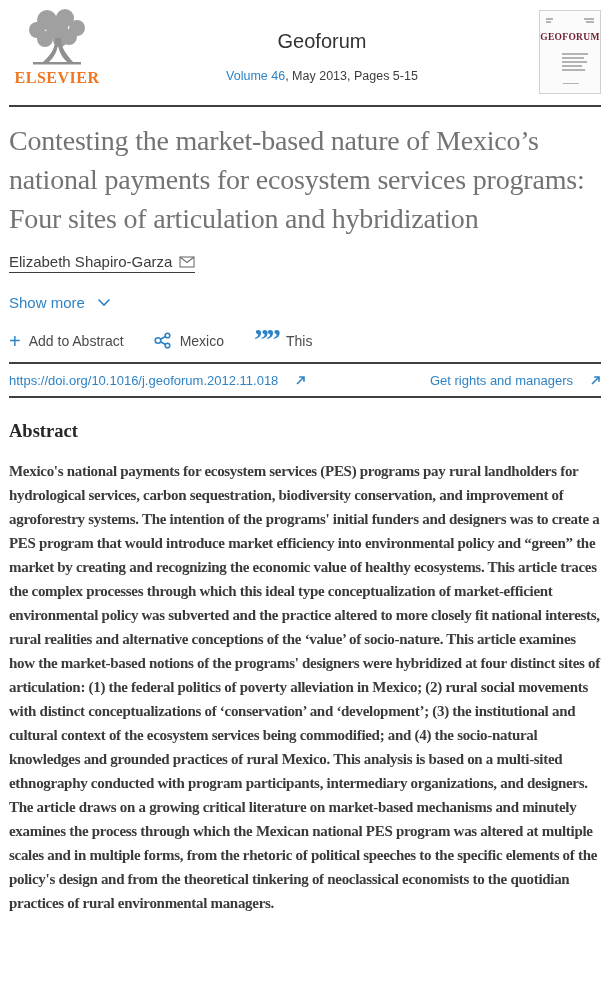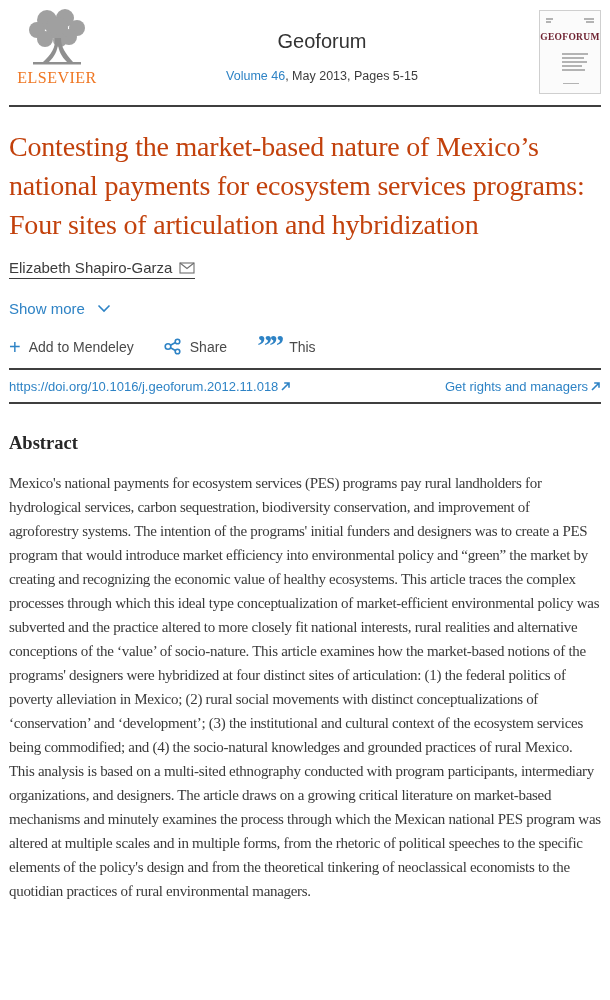--- a/index.html
+++ b/index.html
@@ -11,57 +11,57 @@
   }
   *{margin:0;padding:0;box-sizing:border-box;}
   html,body{background:#ffffff;}
   body{font-family:"Liberation Sans",sans-serif;color:var(--text-dark);}
   .page{width:610px;height:1000px;overflow:hidden;background:#fff;padding:0 9px;}
 
   
   .header{display:flex;align-items:flex-start;padding-top:6px;height:99px;position:relative;}
   .logo-block{width:96px;text-align:center;cursor:pointer;}
   .logo-tree{display:block;margin:0 auto;}
-  .logo-word{font-family:"Liberation Serif",serif;font-weight:normal;color:var(--elsevier-orange);
+  .logo-word{font-family:"Liberation Serif",serif;font-weight:bold;color:var(--elsevier-orange);
              font-size:16px;letter-spacing:.5px;margin-top:1px;}
   .journal-block{flex:1;text-align:center;padding-top:24px;}
   .journal-title{font-size:20px;color:#333;font-weight:400;}
   .journal-issue{font-size:12.5px;margin-top:16px;color:#3c3c3c;}
   .journal-issue a,.link{color:var(--link-blue);text-decoration:none;cursor:pointer;}
   .cover{width:62px;height:84px;border:1px solid #cfcfcf;background:#fbfbfb;margin-top:4px;
          position:relative;cursor:pointer;flex:0 0 auto;}
   .cover .bar{position:absolute;background:#b3b3b3;height:1.5px;}
   .cover-title{position:absolute;top:21px;left:0;right:0;text-align:center;
                font-family:"Liberation Serif",serif;font-weight:bold;font-size:9.5px;
                color:var(--cover-maroon);letter-spacing:.3px;}
   .rule{border:none;border-top:2px solid var(--rule-dark);margin-top:6px;}
 
   
-  .article-title{font-family:"Liberation Serif",serif;font-weight:400;color:#c2410c;
-                 font-size:28px;line-height:39px;margin-top:20px;letter-spacing:-.2px;}
+  .article-title{font-family:"Liberation Serif",serif;font-weight:400;color:#737373;
+                 font-size:28px;line-height:39px;margin-top:14px;letter-spacing:-.2px;}
   .author-row{margin-top:15px;}
   .author-link{display:inline-flex;align-items:center;gap:7px;font-size:15px;color:#3c3c3c;
                border-bottom:1.5px solid #3c3c3c;padding-bottom:2px;cursor:pointer;}
   .show-more{display:inline-flex;align-items:center;gap:12px;margin-top:21px;
              color:var(--link-blue);font-size:15px;cursor:pointer;}
   .actions{display:flex;align-items:center;gap:30px;margin-top:20px;}
   .action{display:inline-flex;align-items:center;gap:8px;font-size:14px;color:#4a4a4a;cursor:pointer;}
   .plus-glyph{color:var(--link-blue);font-size:20px;font-weight:400;line-height:14px;}
   .cite-glyph{color:var(--link-blue);font-family:"Liberation Serif",serif;font-weight:bold;
               font-size:30px;line-height:10px;height:14px;display:inline-block;letter-spacing:-3px;}
   .icon-blue{stroke:var(--link-blue);fill:none;stroke-width:1.6;}
   .icon-gray{stroke:#6f6f6f;fill:none;stroke-width:1.1;}
   .rule2{border:none;border-top:2px solid var(--rule-dark);margin-top:13px;}
   .doi-row{display:flex;justify-content:space-between;align-items:center;padding:9px 0 8px 0;}
-  .doi-row .lnk{display:inline-flex;align-items:center;gap:2px;font-size:13px;color:var(--link-blue);cursor:pointer;}
+  .doi-row .lnk{display:inline-flex;align-items:center;gap:17px;font-size:13px;color:var(--link-blue);cursor:pointer;}
 
   
   .abstract-heading{font-family:"Liberation Serif",serif;font-weight:bold;font-size:18.5px;
-                    color:#272727;margin-top:29px;}
-  .abstract-body{font-family:"Liberation Serif",serif;font-weight:normal;font-size:15px;
+                    color:#272727;margin-top:23px;}
+  .abstract-body{font-family:"Liberation Serif",serif;font-weight:bold;font-size:15px;
                  line-height:24px;color:var(--text-dark);margin-top:17px;letter-spacing:-.3px;
                  max-width:592px;}
 </style>
 </head>
 <body>
 
 <div class="page">
 
   
   <div class="header">
@@ -122,30 +122,30 @@
   <div class="show-more">
     <span>Show more</span>
     <svg width="14" height="9" viewBox="0 0 14 9">
       <path class="icon-blue" d="M1.5 1.5 L7 7 L12.5 1.5"></path>
     </svg>
   </div>
 
   <div class="actions">
     <span class="action">
       <span class="plus-glyph">+</span>
-      <span>Add to Mendeley</span>
+      <span>Add to Abstract</span>
     </span>
     <span class="action">
       <svg width="18" height="17" viewBox="0 0 18 17">
         <circle class="icon-blue" cx="13.5" cy="3.5" r="2.3"></circle>
         <circle class="icon-blue" cx="4" cy="8.5" r="2.8"></circle>
         <circle class="icon-blue" cx="13.5" cy="13.5" r="2.3"></circle>
         <path class="icon-blue" d="M6.5 7.2 L11.4 4.5 M6.5 9.8 L11.4 12.5"></path>
       </svg>
-      <span>Share</span>
+      <span>Mexico</span>
     </span>
     <span class="action">
       <span class="cite-glyph">””</span>
       <span>This</span>
     </span>
   </div>
 
   <hr class="rule2">
 
   <div class="doi-row">

